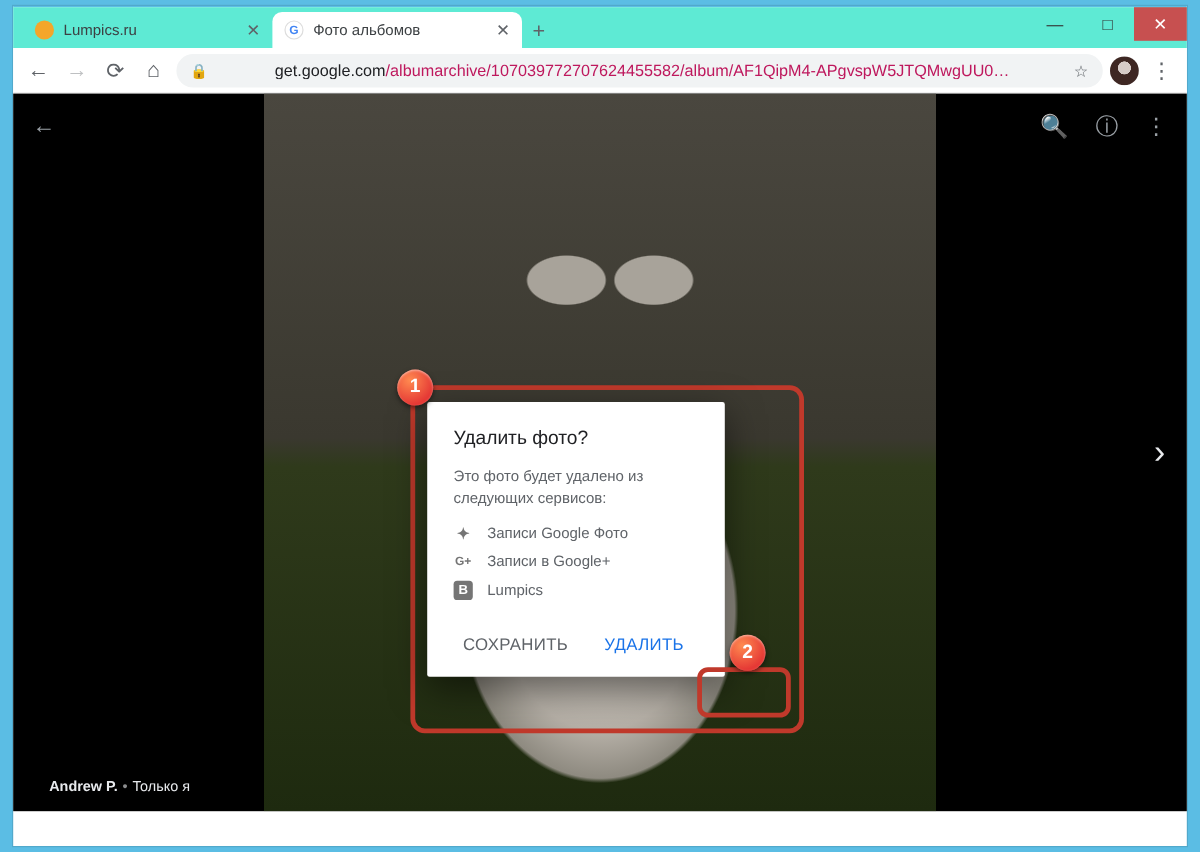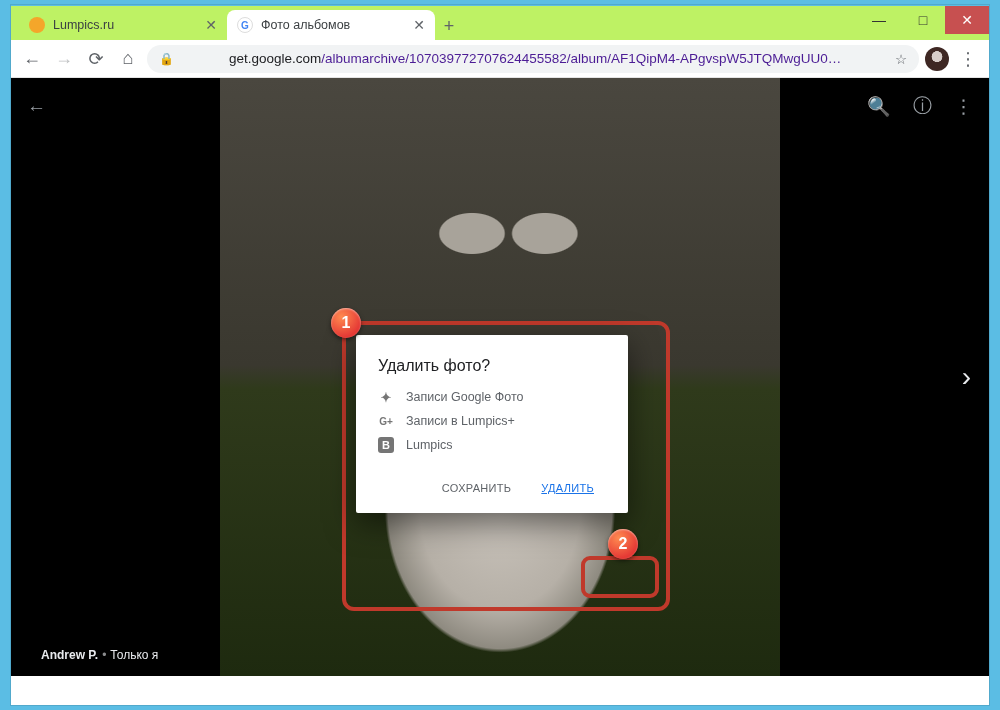--- a/index.html
+++ b/index.html
@@ -5,36 +5,36 @@
   * { box-sizing: border-box; margin: 0; padding: 0; font-family: Arial, "Segoe UI", sans-serif; }
   body { width: 1000px; height: 710px; background: #5bbde4; overflow: hidden; position: relative; }
 
   
   .window { position: absolute; left: 11px; top: 5px; width: 978px; height: 700px; background: #fff; border-top: 1px solid #5bbde4; box-shadow: 0 0 0 1px rgba(0,0,0,.1); }
   .win-controls { position: absolute; right: 0; top: 0; height: 28px; display: flex; }
   .win-btn { width: 44px; height: 28px; display: flex; align-items: center; justify-content: center; font-size: 14px; color: #333; }
   .win-btn.close { background: #c75050; color: #fff; }
 
   
-  .tabstrip { height: 34px; background: #bef264; display: flex; align-items: flex-end; padding-left: 8px; }
+  .tabstrip { height: 34px; background: #5eead4; display: flex; align-items: flex-end; padding-left: 8px; }
   .tab { display: flex; align-items: center; gap: 8px; height: 30px; padding: 0 10px; border-radius: 8px 8px 0 0; font-size: 12.5px; color: #3c4043; min-width: 208px; max-width: 232px; position: relative; }
   .tab.active { background: #fff; }
   .tab .favicon { width: 16px; height: 16px; border-radius: 50%; flex: none; }
   .tab .title { flex: 1; white-space: nowrap; overflow: hidden; text-overflow: ellipsis; }
   .tab .x { color: #5f6368; font-size: 14px; }
   .new-tab { width: 28px; height: 28px; display: flex; align-items: center; justify-content: center; color: #5f6368; font-size: 18px; }
 
   
   .toolbar { height: 38px; background: #fff; border-bottom: 1px solid #e4e4e4; display: flex; align-items: center; padding: 0 8px; gap: 6px; }
   .nav-ico { width: 26px; height: 26px; display: flex; align-items: center; justify-content: center; color: #5f6368; font-size: 18px; border-radius: 50%; }
   .omnibox { flex: 1; height: 28px; background: #f1f3f4; border-radius: 14px; display: flex; align-items: center; padding: 0 12px; gap: 8px; font-size: 13.5px; color: #202124; }
   .omnibox .lock { color: #5f6368; font-size: 12px; }
   .omnibox .url { flex: 1; white-space: nowrap; overflow: hidden; text-overflow: ellipsis; }
   .omnibox .url .host { color: #202124; margin-left: 47px; }
-  .omnibox .url .path { color: #4c1d95; }
+  .omnibox .url .path { color: #be185d; }
   .omnibox .star { color: #5f6368; }
   .avatar { width: 24px; height: 24px; border-radius: 50%; background: #333; flex: none; background-image: radial-gradient(circle at 50% 40%, #d7ccc8 28%, #3e2723 30%); }
   .menu-dots { width: 26px; text-align: center; color: #5f6368; font-size: 18px; }
 
   
   .viewer { position: relative; height: 598px; background: #000; overflow: hidden; }
   .viewer-top { position: absolute; top: 0; left: 0; right: 0; height: 56px; display: flex; align-items: center; justify-content: space-between; padding: 0 16px; color: #e8eaed; z-index: 2; }
   .viewer-top .left, .viewer-top .right { display: flex; align-items: center; gap: 22px; }
   .viewer-ico { color: #9aa0a6; font-size: 19px; }
   .photo { position: absolute; left: 50%; top: 0; transform: translateX(-50%); width: 560px; height: 598px; background:
@@ -43,29 +43,29 @@
     radial-gradient(ellipse 160px 200px at 50% 72%, #c9c3bb 0%, #b6b0a7 50%, #8e8a80 70%, transparent 72%),
     linear-gradient(#4a473f 0%, #3a382f 48%, #2f3a1b 52%, #1e2a0f 100%);
   }
   .arrow-next { position: absolute; right: 18px; top: 50%; transform: translateY(-50%); color: #e8eaed; font-size: 28px; z-index: 2; }
   .caption { position: absolute; left: 18px; bottom: 14px; color: #e8eaed; font-size: 12px; z-index: 2; margin-left: 12px; }
   .caption b { font-weight: bold; }
   .caption .sep { opacity: .6; margin: 0 4px; }
 
   
   .annot { position: absolute; left: 331px; top: 243px; width: 328px; height: 290px; border: 4px solid #c0392b; border-radius: 12px; z-index: 5; }
-  .dialog { position: absolute; left: 345px; top: 257px; width: 272px; background: #fff; border-radius: 2px; z-index: 6; padding: 22px 22px 10px 22px; box-shadow: 0 10px 30px rgba(0,0,0,.5); }
+  .dialog { position: absolute; left: 345px; top: 257px; width: 248px; background: #fff; border-radius: 2px; z-index: 6; padding: 22px 22px 10px 22px; box-shadow: 0 10px 30px rgba(0,0,0,.5); }
   .dialog h3 { font-size: 16px; color: #202124; font-weight: 500; margin-bottom: 14px; }
   .dialog p { font-size: 12.5px; color: #5f6368; margin-bottom: 12px; line-height: 1.4; }
   .svc { display: flex; align-items: center; gap: 12px; font-size: 12.5px; color: #5f6368; margin: 8px 0; }
   .svc .si { width: 16px; height: 16px; display: flex; align-items: center; justify-content: center; color: #757575; font-size: 13px; font-weight: bold; }
   .dlg-actions { display: flex; justify-content: flex-end; gap: 6px; margin-top: 20px; }
-  .dlg-btn { border: none; background: none; font-size: 11px; font-weight: 500; letter-spacing: .3px; padding: 9px 12px; cursor: pointer; }
+  .dlg-btn { border: none; background: none; font-size: 14px; font-weight: 500; letter-spacing: .3px; padding: 9px 12px; cursor: pointer; }
   .dlg-btn.keep { color: #5f6368; }
-  .dlg-btn.del { color: #1a73e8; text-decoration: underline; }
+  .dlg-btn.del { color: #1a73e8; }
   .annot2 { position: absolute; border: 4px solid #c0392b; border-radius: 9px; left: 570px; top: 478px; width: 78px; height: 42px; z-index: 7; }
   .marker { position: absolute; width: 30px; height: 30px; border-radius: 50%; background: radial-gradient(circle at 35% 30%, #ff8a50, #e53935 70%); color: #fff; font-weight: bold; font-size: 16px; display: flex; align-items: center; justify-content: center; box-shadow: 0 2px 4px rgba(0,0,0,.5), inset 0 1px 2px rgba(255,255,255,.5); z-index: 8; }
   .m1 { left: 320px; top: 230px; }
   .m2 { left: 597px; top: 451px; }
 </style>
 </head>
 <body>
 
 <div class="window">
 
@@ -122,27 +122,28 @@
     <div class="arrow-next">›</div>
 
     <div class="caption">
       <b>Andrew P.</b><span class="sep">•</span><span>Только я</span>
     </div>
 
     <div class="annot"></div>
 
     <div class="dialog">
       <h3>Удалить фото?</h3>
+      <p>Это фото будет удалено из следующих сервисов:</p>
       <div class="svc">
         <span class="si">✦</span>
         <span>Записи Google Фото</span>
       </div>
       <div class="svc">
         <span class="si" style="font-size:10px;">G+</span>
-        <span>Записи в Lumpics+</span>
+        <span>Записи в Google+</span>
       </div>
       <div class="svc">
         <span class="si" style="background:#757575;color:#fff;border-radius:3px;font-size:11px;">B</span>
         <span>Lumpics</span>
       </div>
       <div class="dlg-actions">
         <button class="dlg-btn keep">СОХРАНИТЬ</button>
         <button class="dlg-btn del">УДАЛИТЬ</button>
       </div>
     </div>

